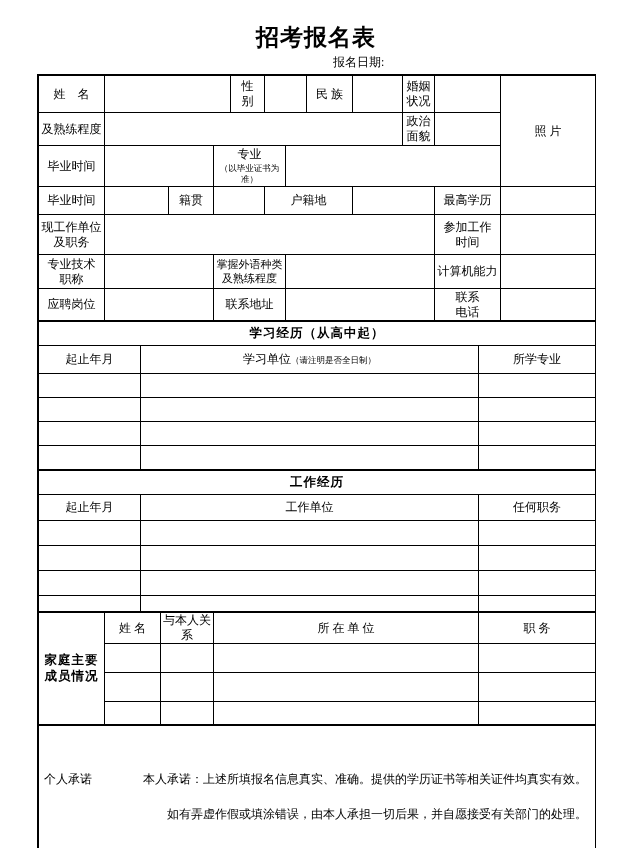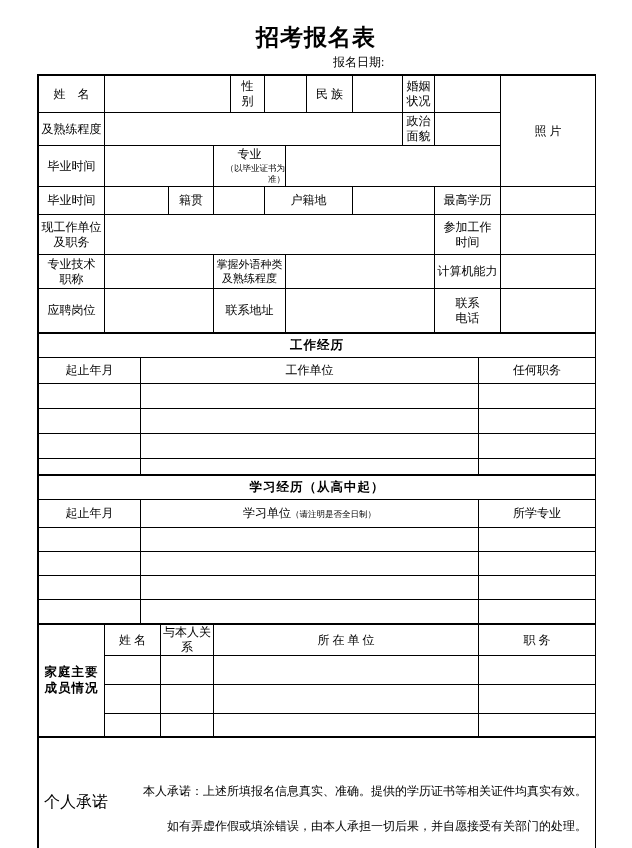--- a/index.html
+++ b/index.html
@@ -26,27 +26,27 @@
   }
   td{
     border:1px solid #000;
     text-align:center;vertical-align:middle;
     font-size:12px;line-height:1.25;
     white-space:pre-line;
     padding:0;overflow:hidden;
   }
   td.sec-title{font-weight:bold;font-size:12.5px;letter-spacing:1px;}
   td.small-fit{font-size:11px;}
-  .note{font-size:8.5px;letter-spacing:0;text-align:right;}
+  .note{font-size:8.5px;letter-spacing:0;}
   .major-cell .note{display:block;margin-top:1px;}
   td.commit-cell{position:relative;height:102px;vertical-align:top;}
   .commit-lines{margin:13px 8px 0 60px;text-align:right;font-size:12px;line-height:1.45;}
   .commit-lines .l1{text-indent:24px;white-space:nowrap;}
   .commit-lines .l2{white-space:nowrap;margin-left:14px;}
-  .promise-label{position:absolute;left:5px;top:54px;font-size:16px;}
+  .promise-label{position:absolute;left:5px;top:46px;font-size:12px;}
 </style>
 </head>
 <body>
 
 <div class="page-title">招考报名表</div>
 <div class="date-line">报名日期:</div>
 
 <div class="form-wrap">
 
   <table>
@@ -112,40 +112,78 @@
     <tr style="height:34px">
       <td>专业技术
 职称</td>
       <td colspan="2"></td>
       <td colspan="3" class="small-fit">掌握外语种类
 及熟练程度</td>
       <td colspan="4"></td>
       <td>计算机能力</td>
       <td></td>
     </tr>
-    <tr style="height:44px">
+    <tr style="height:32px">
       <td>应聘岗位</td>
       <td colspan="2"></td>
       <td colspan="3">联系地址</td>
       <td colspan="4"></td>
       <td>联系
 电话</td>
       <td></td>
     </tr>
   </tbody>
     </table>
 
   <table>
     <colgroup>
         <col style="width:102px">
         <col style="width:338px">
         <col style="width:117px">
       </colgroup>
     <tbody>
         <tr style="height:24px">
+      <td colspan="3" class="sec-title">学习经历（从高中起）</td>
+    </tr>
+    <tr style="height:28px">
+      <td>起止年月</td>
+      <td><span>学习单位</span><span class="note">（请注明是否全日制）</span></td>
+      <td>所学专业</td>
+    </tr>
+    <tr style="height:24px">
+          <td></td>
+          <td></td>
+          <td></td>
+        </tr>
+    <tr style="height:24px">
+          <td></td>
+          <td></td>
+          <td></td>
+        </tr>
+    <tr style="height:24px">
+          <td></td>
+          <td></td>
+          <td></td>
+        </tr>
+    <tr style="height:24px">
+          <td></td>
+          <td></td>
+          <td></td>
+        </tr>
+  </tbody>
+    </table>
+
+  <table>
+    <colgroup>
+        <col style="width:102px">
+        <col style="width:338px">
+        <col style="width:117px">
+      </colgroup>
+    <tbody>
+        <tr style="height:24px">
       <td colspan="3" class="sec-title">工作经历</td>
     </tr>
     <tr style="height:26px">
       <td>起止年月</td>
       <td>工作单位</td>
       <td>任何职务</td>
     </tr>
     <tr style="height:25px">
           <td></td>
           <td></td>
@@ -155,58 +193,20 @@
           <td></td>
           <td></td>
           <td></td>
         </tr>
     <tr style="height:25px">
           <td></td>
           <td></td>
           <td></td>
         </tr>
     <tr style="height:16px">
-          <td></td>
-          <td></td>
-          <td></td>
-        </tr>
-  </tbody>
-    </table>
-
-  <table>
-    <colgroup>
-        <col style="width:102px">
-        <col style="width:338px">
-        <col style="width:117px">
-      </colgroup>
-    <tbody>
-        <tr style="height:24px">
-      <td colspan="3" class="sec-title">学习经历（从高中起）</td>
-    </tr>
-    <tr style="height:28px">
-      <td>起止年月</td>
-      <td><span>学习单位</span><span class="note">（请注明是否全日制）</span></td>
-      <td>所学专业</td>
-    </tr>
-    <tr style="height:24px">
-          <td></td>
-          <td></td>
-          <td></td>
-        </tr>
-    <tr style="height:24px">
-          <td></td>
-          <td></td>
-          <td></td>
-        </tr>
-    <tr style="height:24px">
-          <td></td>
-          <td></td>
-          <td></td>
-        </tr>
-    <tr style="height:24px">
           <td></td>
           <td></td>
           <td></td>
         </tr>
   </tbody>
     </table>
 
   <table>
     <colgroup>
         <col style="width:66px">

